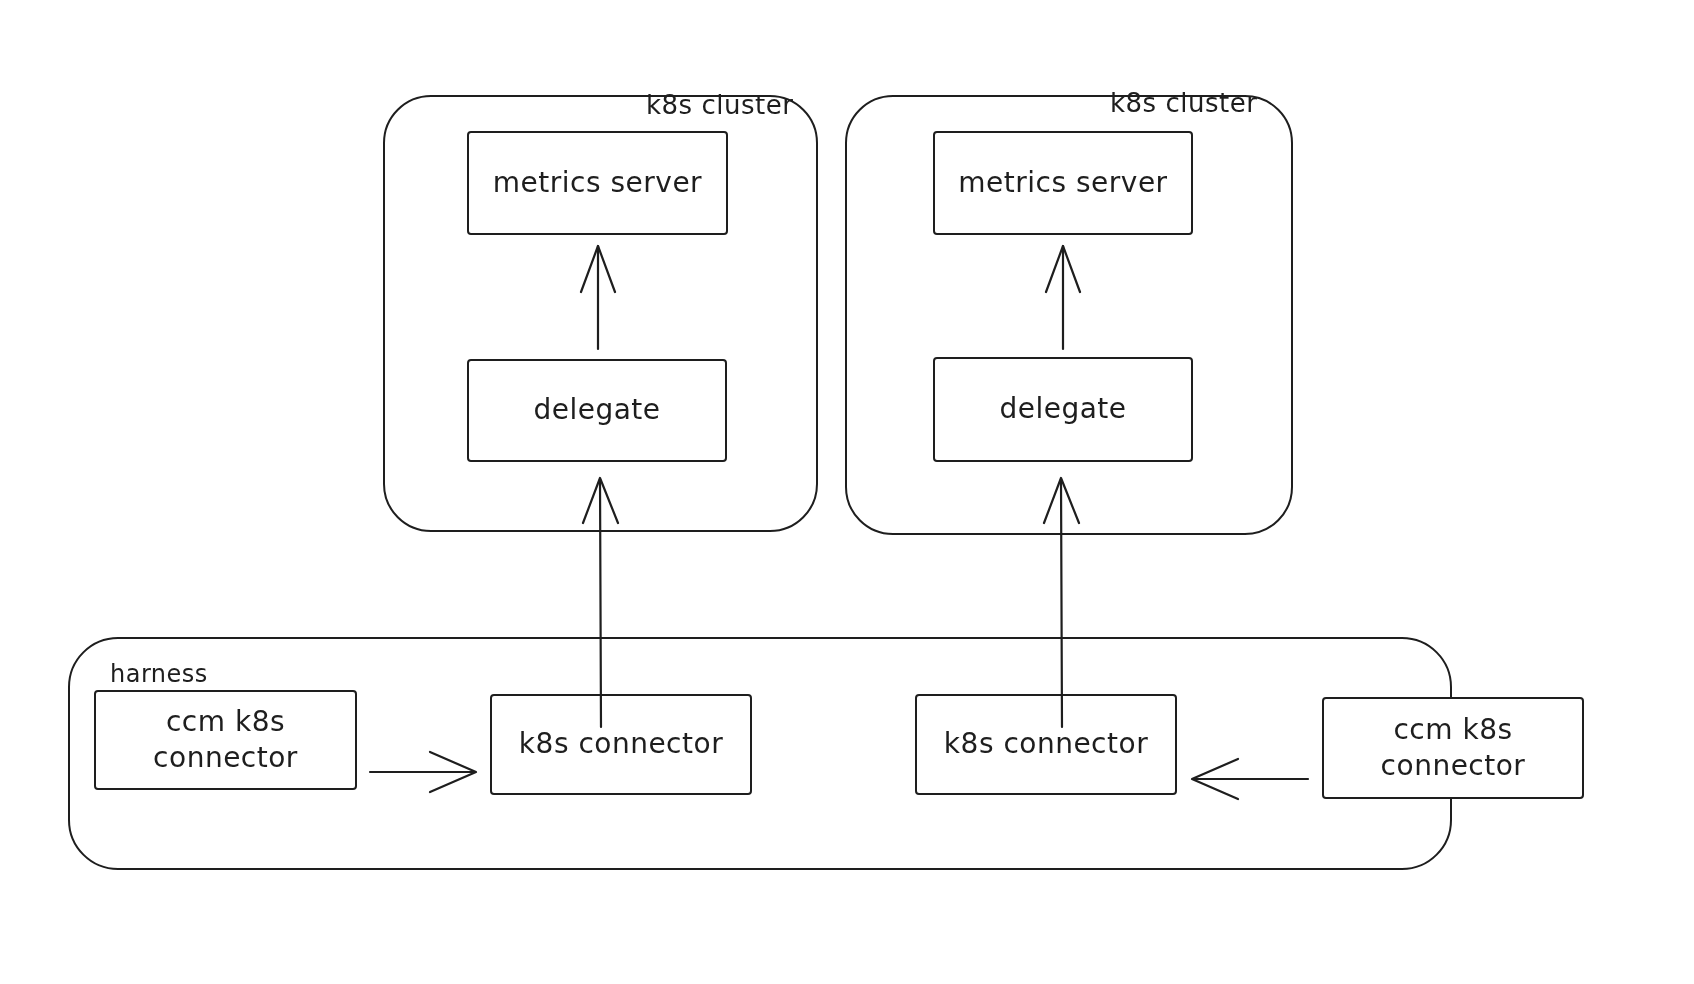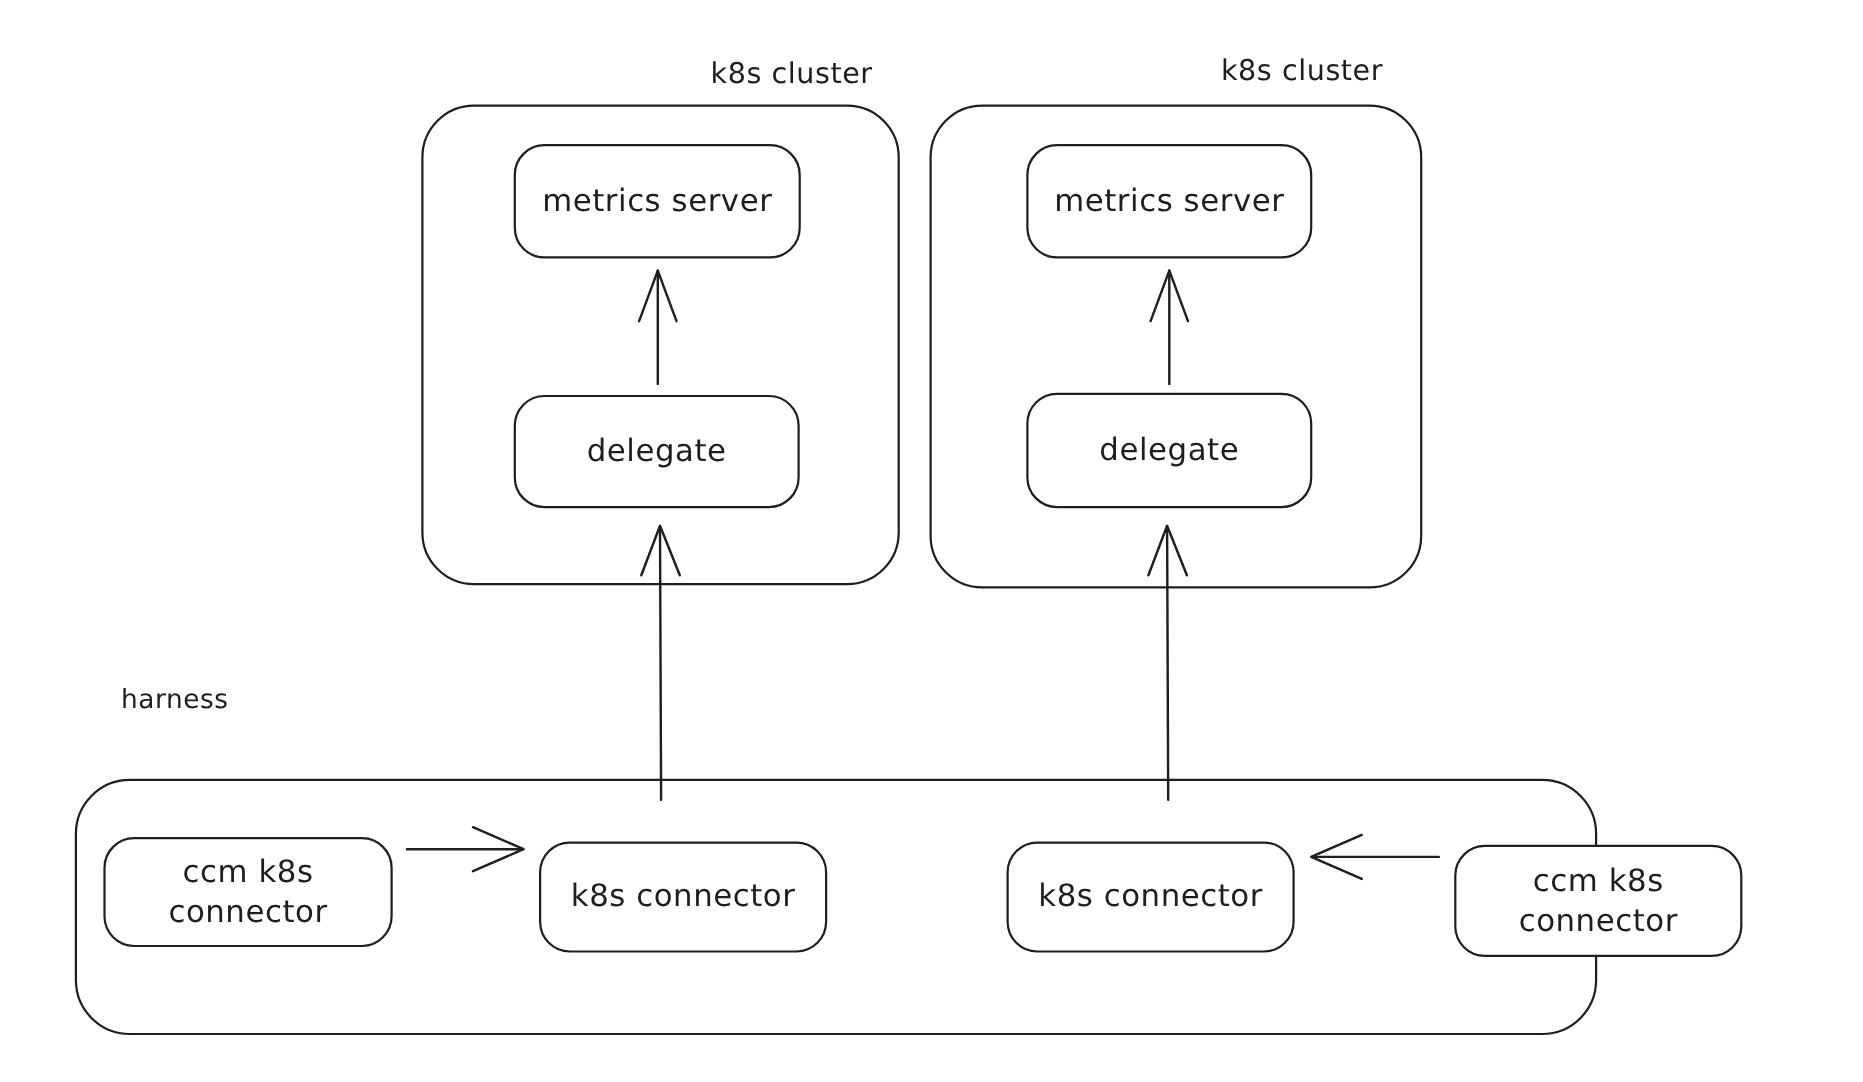--- a/index.html
+++ b/index.html
@@ -24,50 +24,51 @@
   }
   .cluster-box {
     border-radius: 48px;
   }
   .harness-box {
     border-radius: 50px;
   }
   .node {
     position: absolute;
     border: 2.5px solid #1e1e1e;
-    border-radius: 28px;
+    border-radius: 4px;
     box-sizing: border-box;
     display: flex;
     align-items: center;
     justify-content: center;
     text-align: center;
     font-size: 28px;
     line-height: 1.3;
     letter-spacing: 0.5px;
     padding: 0 12px;
     background: #ffffff;
   }
   .float-label {
     position: absolute;
     font-size: 26px;
     letter-spacing: 0.5px;
     white-space: nowrap;
+    margin-top: 38px;
   }
   
   #cluster-left   { left: 383px; top: 95px;  width: 435px; height: 437px; }
   #metrics-left   { left: 82px;  top: 34px;  width: 261px; height: 104px; }
   #delegate-left  { left: 82px;  top: 262px; width: 260px; height: 103px; }
   #label-cluster-left { left: 646px; top: 52px; }
   
   #cluster-right  { left: 845px; top: 95px;  width: 448px; height: 440px; }
   #metrics-right  { left: 86px;  top: 34px;  width: 260px; height: 104px; }
   #delegate-right { left: 86px;  top: 260px; width: 260px; height: 105px; }
   #label-cluster-right { left: 1110px; top: 50px; }
   
-  #harness        { left: 68px;  top: 708px; width: 1384px; height: 233px; }
+  #harness        { left: 68px;  top: 637px; width: 1384px; height: 233px; }
   #label-harness  { left: 110px; top: 622px; font-size: 24px; }
   #ccm-left       { left: 24px;   top: 51px; width: 263px; height: 100px; }
   #k8s-left       { left: 420px;  top: 55px; width: 262px; height: 101px; }
   #k8s-right      { left: 845px;  top: 55px; width: 262px; height: 101px; }
   #ccm-right      { left: 1252px; top: 58px; width: 262px; height: 102px; }
   
   .edges {
     position: absolute;
     left: 0; top: 0;
     width: 1694px;

